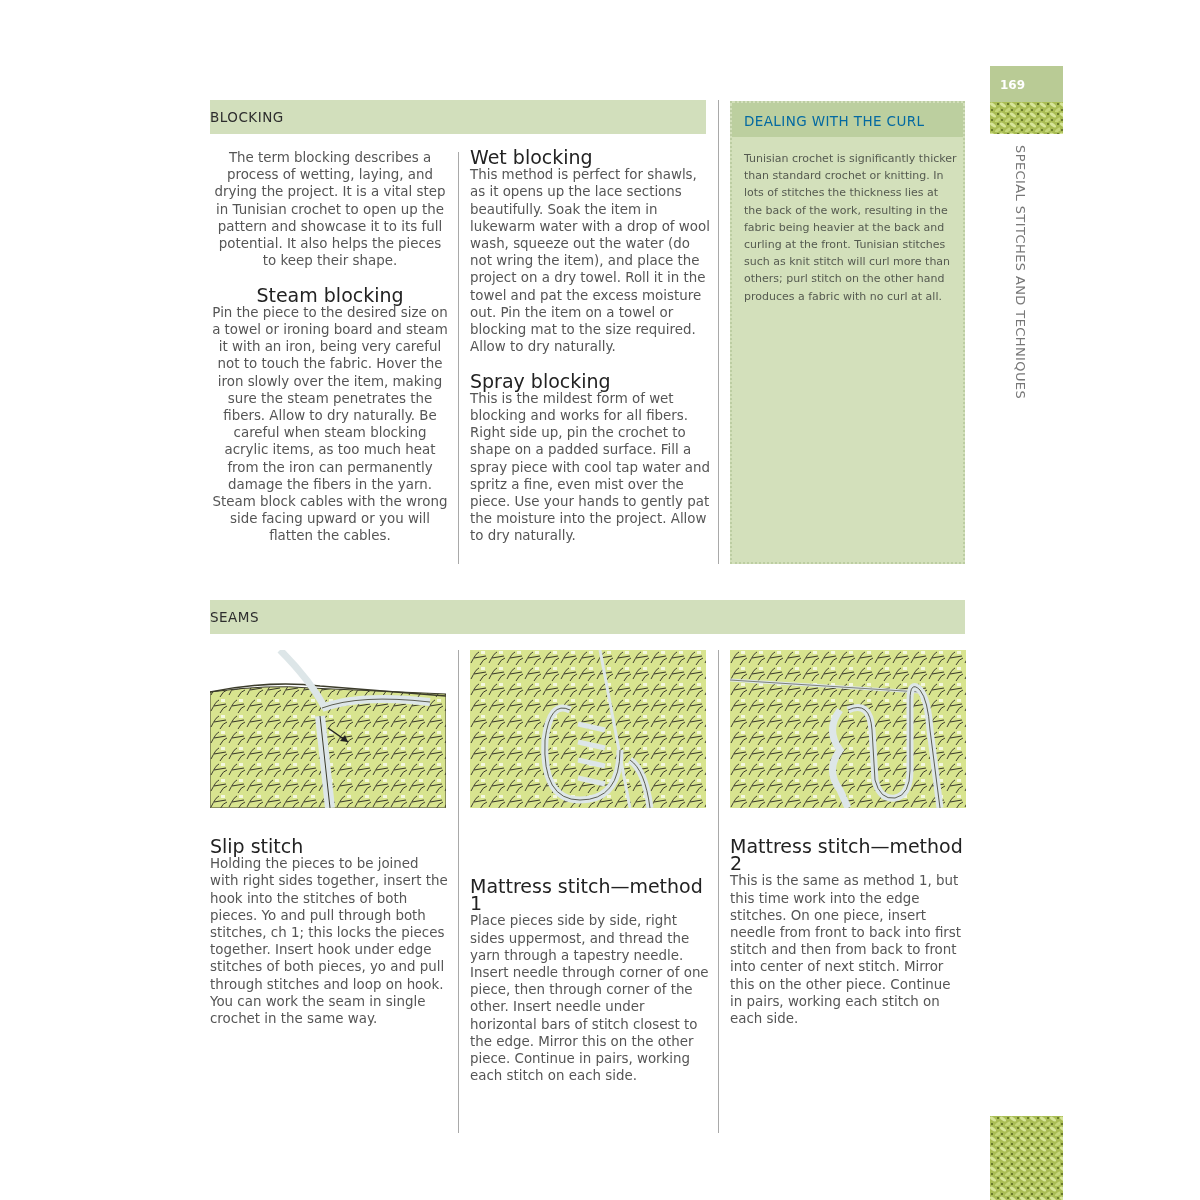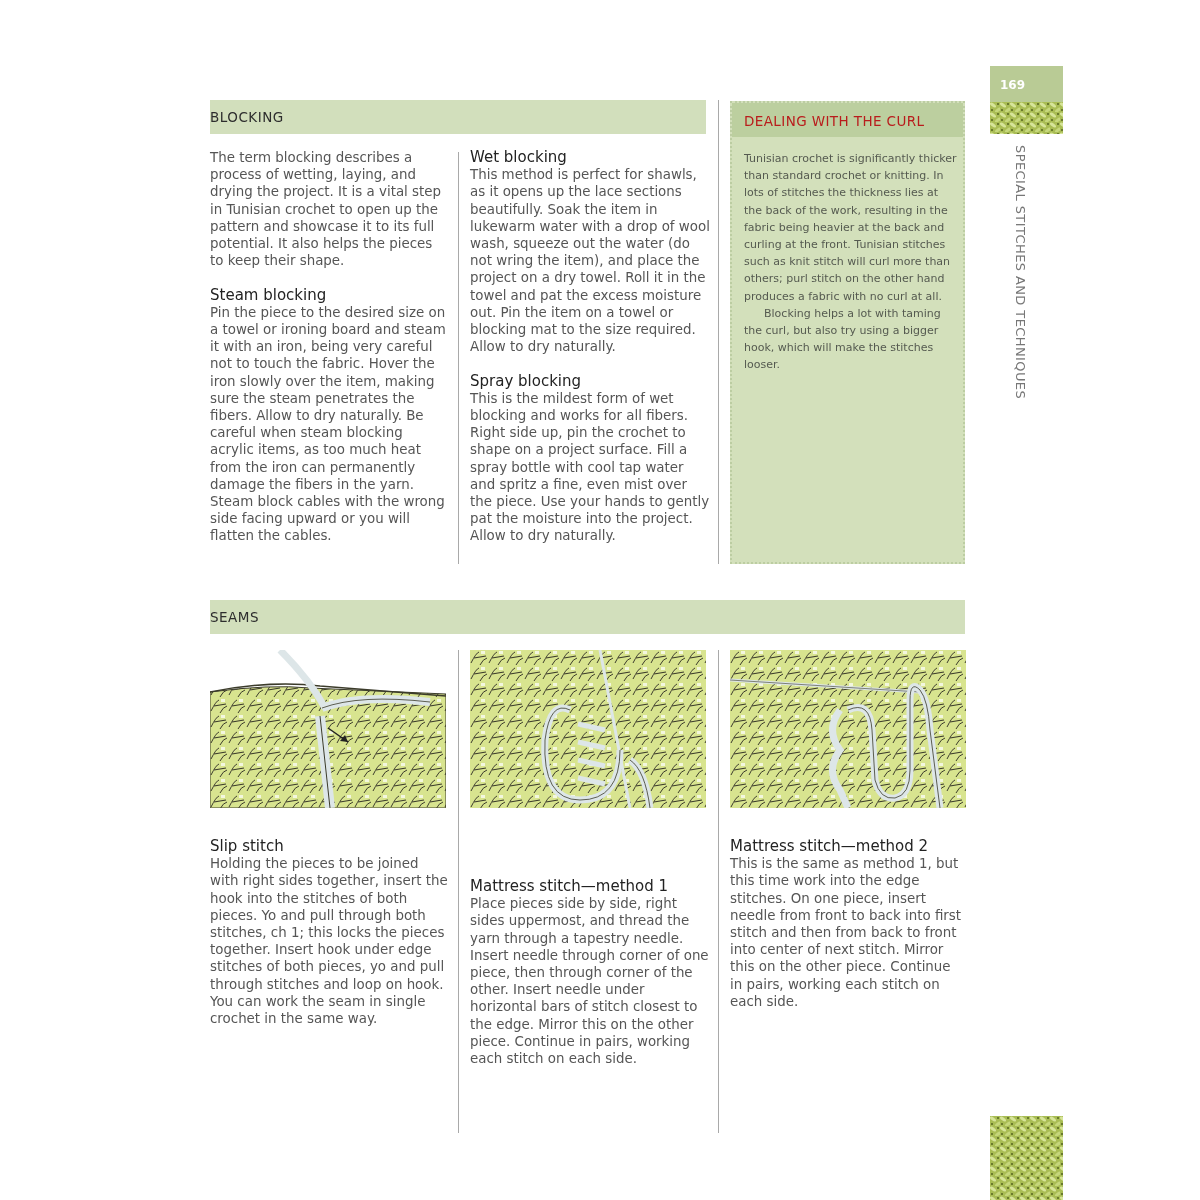--- a/index.html
+++ b/index.html
@@ -18,30 +18,30 @@
   .runner { left: 1000px; top: 145px; width: 28px; height: 260px;
             writing-mode: vertical-rl; font-size: 13px; letter-spacing: 0.4px;
             color: #777777; white-space: nowrap; }
 
   
   .sechead { background: #d2dfbc; color: #2d2d2d; font-size: 13.5px;
              letter-spacing: 0.5px; line-height: 34px; box-sizing: border-box; }
 
   .col { font-size: 13.4px; line-height: 17.2px; color: #555555; }
   .col p { margin: 0; }
-  .col .sub { color: #222222; font-size: 15px; }
+  .col .sub { color: #222222; font-size: 19px; }
   .col .gap { height: 17.2px; }
 
   .vline { width: 1px; background: #a9a9a9; }
 
   
   .boxout { left: 730px; top: 101px; width: 235px; height: 463px;
             background: #d3e0bb; border: 2px dotted #bccda2; box-sizing: border-box; }
   .boxout-head { position: absolute; left: 0; top: 0; width: 100%; height: 34px;
-                 background: #bccf9f; color: #b91c1c; font-size: 13.5px;
+                 background: #bccf9f; color: #0369a1; font-size: 13.5px;
                  letter-spacing: 0.4px; line-height: 36px; padding-left: 12px; box-sizing: border-box; }
   .boxout-body { position: absolute; left: 12px; top: 47px; width: 215px;
                  font-size: 11px; line-height: 17.2px; color: #555a50; }
   .boxout-body p { margin: 0; }
   .indent { text-indent: 20px; }
 
   .illus { background: #d8e48f; overflow: hidden; }
   .illus svg { display: block; }
 </style>
 </head>
@@ -72,44 +72,43 @@
     <rect width="73" height="32" fill="url(#tex)"></rect>
   </svg>
 </div>
 <div class="abs runner">SPECIAL STITCHES AND TECHNIQUES</div>
 <svg class="abs swatch-bottom" width="73" height="84">
   <rect width="73" height="84" fill="url(#tex)"></rect>
 </svg>
 
 <div class="abs sechead" style="left:210px; top:100px; width:496px; height:34px;">BLOCKING</div>
 
-<div class="abs col" style="left:210px; top:149px; width:240px;">
+<div class="abs col" style="left:210px; top:149px; width:240px;text-align:center;">
   <p>The term blocking describes a process of wetting, laying, and drying the project. It is a vital step in Tunisian crochet to open up the pattern and showcase it to its full potential. It also helps the pieces to keep their shape.</p>
   <div class="gap"></div>
   <p class="sub">Steam blocking</p>
   <p>Pin the piece to the desired size on a towel or ironing board and steam it with an iron, being very careful not to touch the fabric. Hover the iron slowly over the item, making sure the steam penetrates the fibers. Allow to dry naturally. Be careful when steam blocking acrylic items, as too much heat from the iron can permanently damage the fibers in the yarn. Steam block cables with the wrong side facing upward or you will flatten the cables.</p>
 </div>
 
 <div class="abs vline" style="left:458px; top:152px; height:412px;"></div>
 
 <div class="abs col" style="left:470px; top:149px; width:240px;">
   <p class="sub">Wet blocking</p>
   <p>This method is perfect for shawls, as it opens up the lace sections beautifully. Soak the item in lukewarm water with a drop of wool wash, squeeze out the water (do not wring the item), and place the project on a dry towel. Roll it in the towel and pat the excess moisture out. Pin the item on a towel or blocking mat to the size required. Allow to dry naturally.</p>
   <div class="gap"></div>
   <p class="sub">Spray blocking</p>
-  <p>This is the mildest form of wet blocking and works for all fibers. Right side up, pin the crochet to shape on a project surface. Fill a spray bottle with cool tap water and spritz a fine, even mist over the piece. Use your hands to gently pat the moisture into the project. Allow to dry naturally.</p>
+  <p>This is the mildest form of wet blocking and works for all fibers. Right side up, pin the crochet to shape on a padded surface. Fill a spray piece with cool tap water and spritz a fine, even mist over the piece. Use your hands to gently pat the moisture into the project. Allow to dry naturally.</p>
 </div>
 
 <div class="abs vline" style="left:718px; top:100px; height:464px;"></div>
 
 <div class="abs boxout">
   <div class="boxout-head">DEALING WITH THE CURL</div>
   <div class="boxout-body">
     <p>Tunisian crochet is significantly thicker than standard crochet or knitting. In lots of stitches the thickness lies at the back of the work, resulting in the fabric being heavier at the back and curling at the front. Tunisian stitches such as knit stitch will curl more than others; purl stitch on the other hand produces a fabric with no curl at all.</p>
-    <p class="indent">Blocking helps a lot with taming the curl, but also try using a bigger hook, which will make the stitches looser.</p>
   </div>
 </div>
 
 <div class="abs sechead" style="left:210px; top:600px; width:755px; height:34px;">SEAMS</div>
 
 <div class="abs" style="left:210px; top:650px; width:236px; height:158px;">
   <svg width="236" height="158">
     <path d="M0 42 Q60 34 100 38 L236 44 L236 158 L0 158 Z" fill="url(#knit)" stroke="#3b3b2a"></path>
     <path d="M0 42 Q60 30 110 36 L236 46" fill="none" stroke="#3b3b2a" stroke-width="1.5"></path>
     <path d="M110 66 L120 158" stroke="#dde6e8" stroke-width="10"></path>

